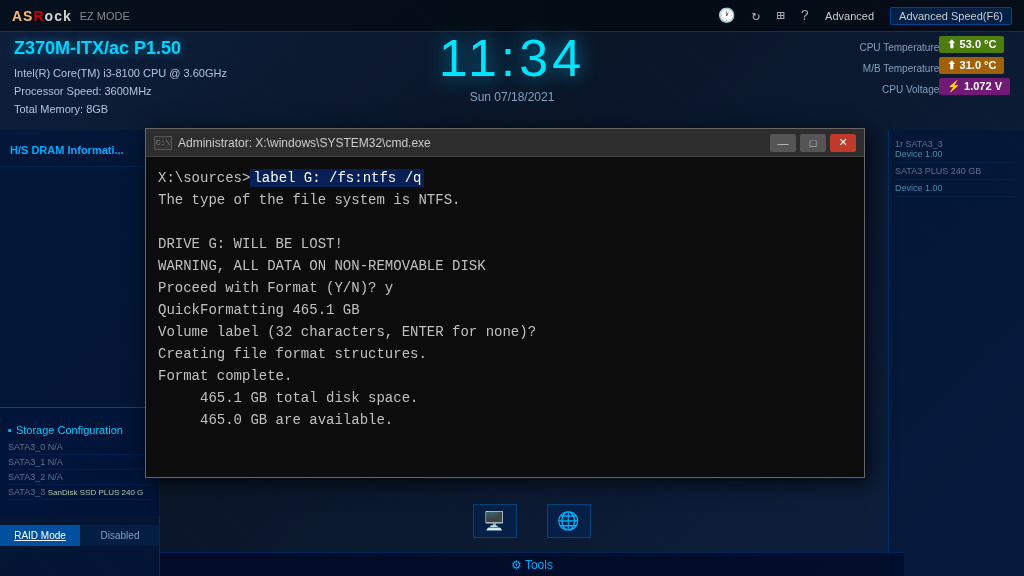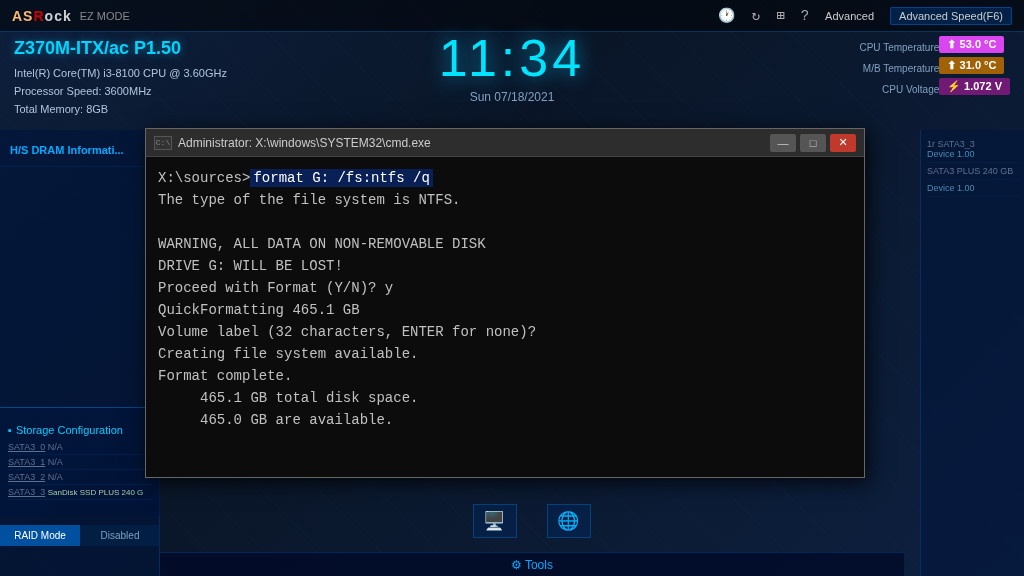--- a/index.html
+++ b/index.html
@@ -179,21 +179,21 @@
       color: #fff;
       font-size: 11px;
       font-family: Arial, sans-serif;
       font-weight: bold;
       padding: 2px 8px;
       border-radius: 2px;
       min-width: 60px;
       text-align: center;
     }
 
-    .temp-badge.hot { background: #d946ef; }
+    .temp-badge.hot { background: #4d7c0f; }
     .temp-badge.warm { background: #a16207; }
     .temp-badge.volt { background: #701a75; }
 
     
     .left-sidebar {
       position: absolute;
       top: 130px;
       left: 0;
       width: 160px;
       bottom: 0;
@@ -246,21 +246,20 @@
     .storage-item {
       color: #8aaccc;
       font-size: 9px;
       font-family: Arial, sans-serif;
       padding: 2px 0;
       border-bottom: 1px solid rgba(0,60,120,0.3);
     }
 
     .storage-item .s-label {
       color: #607090;
-      text-decoration: underline;
     }
 
     
     .raid-bar {
       position: absolute;
       bottom: 30px;
       left: 0;
       width: 160px;
       display: flex;
       z-index: 1;
@@ -268,29 +267,29 @@
 
     .raid-btn {
       flex: 1;
       padding: 5px 0;
       text-align: center;
       font-size: 10px;
       font-family: Arial, sans-serif;
       color: #fff;
     }
 
-    .raid-btn.active { background: #0050a0; }
+    .raid-btn.active { background: #0050a0; text-decoration: underline; }
     .raid-btn.inactive { background: rgba(0,40,80,0.5); color: #80a0c0; }
 
     
     .right-panel {
       position: absolute;
       top: 130px;
       right: 0;
-      width: 104px;
+      width: 136px;
       bottom: 0;
       background: rgba(0,20,60,0.5);
       border-left: 1px solid rgba(0,100,200,0.3);
       z-index: 1;
       padding: 6px;
     }
 
     .right-item {
       color: #607090;
       font-size: 9px;
@@ -557,27 +556,27 @@
     <div class="cmd-icon">C:\</div>
     <span class="cmd-title-text">Administrator: X:\windows\SYSTEM32\cmd.exe</span>
     <div class="cmd-controls">
       <div class="cmd-ctrl-btn minimize">—</div>
       <div class="cmd-ctrl-btn maximize">□</div>
       <div class="cmd-ctrl-btn close">✕</div>
     </div>
   </div>
   <div class="cmd-body">
     <div>
-      <span class="cmd-prompt">X:\sources&gt;</span><span class="cmd-command">format G: /fs:ntfs /q</span>
+      <span class="cmd-prompt">X:\sources&gt;</span><span class="cmd-command">label G: /fs:ntfs /q</span>
     </div>
     <div class="cmd-line">The type of the file system is NTFS.</div>
     <div class="cmd-line">&nbsp;</div>
+    <div class="cmd-warning">DRIVE G: WILL BE LOST!</div>
     <div class="cmd-warning">WARNING, ALL DATA ON NON-REMOVABLE DISK</div>
-    <div class="cmd-warning">DRIVE G: WILL BE LOST!</div>
     <div class="cmd-line">Proceed with Format (Y/N)? y</div>
     <div class="cmd-line">QuickFormatting 465.1 GB</div>
     <div class="cmd-line">Volume label (32 characters, ENTER for none)?</div>
-    <div class="cmd-line">Creating file system available.</div>
+    <div class="cmd-line">Creating file format structures.</div>
     <div class="cmd-line">Format complete.</div>
     <div class="cmd-line">&nbsp;&nbsp;&nbsp;&nbsp; 465.1 GB total disk space.</div>
     <div class="cmd-line">&nbsp;&nbsp;&nbsp;&nbsp; 465.0 GB are available.</div>
   </div>
 </div>
 
 </body></html>

